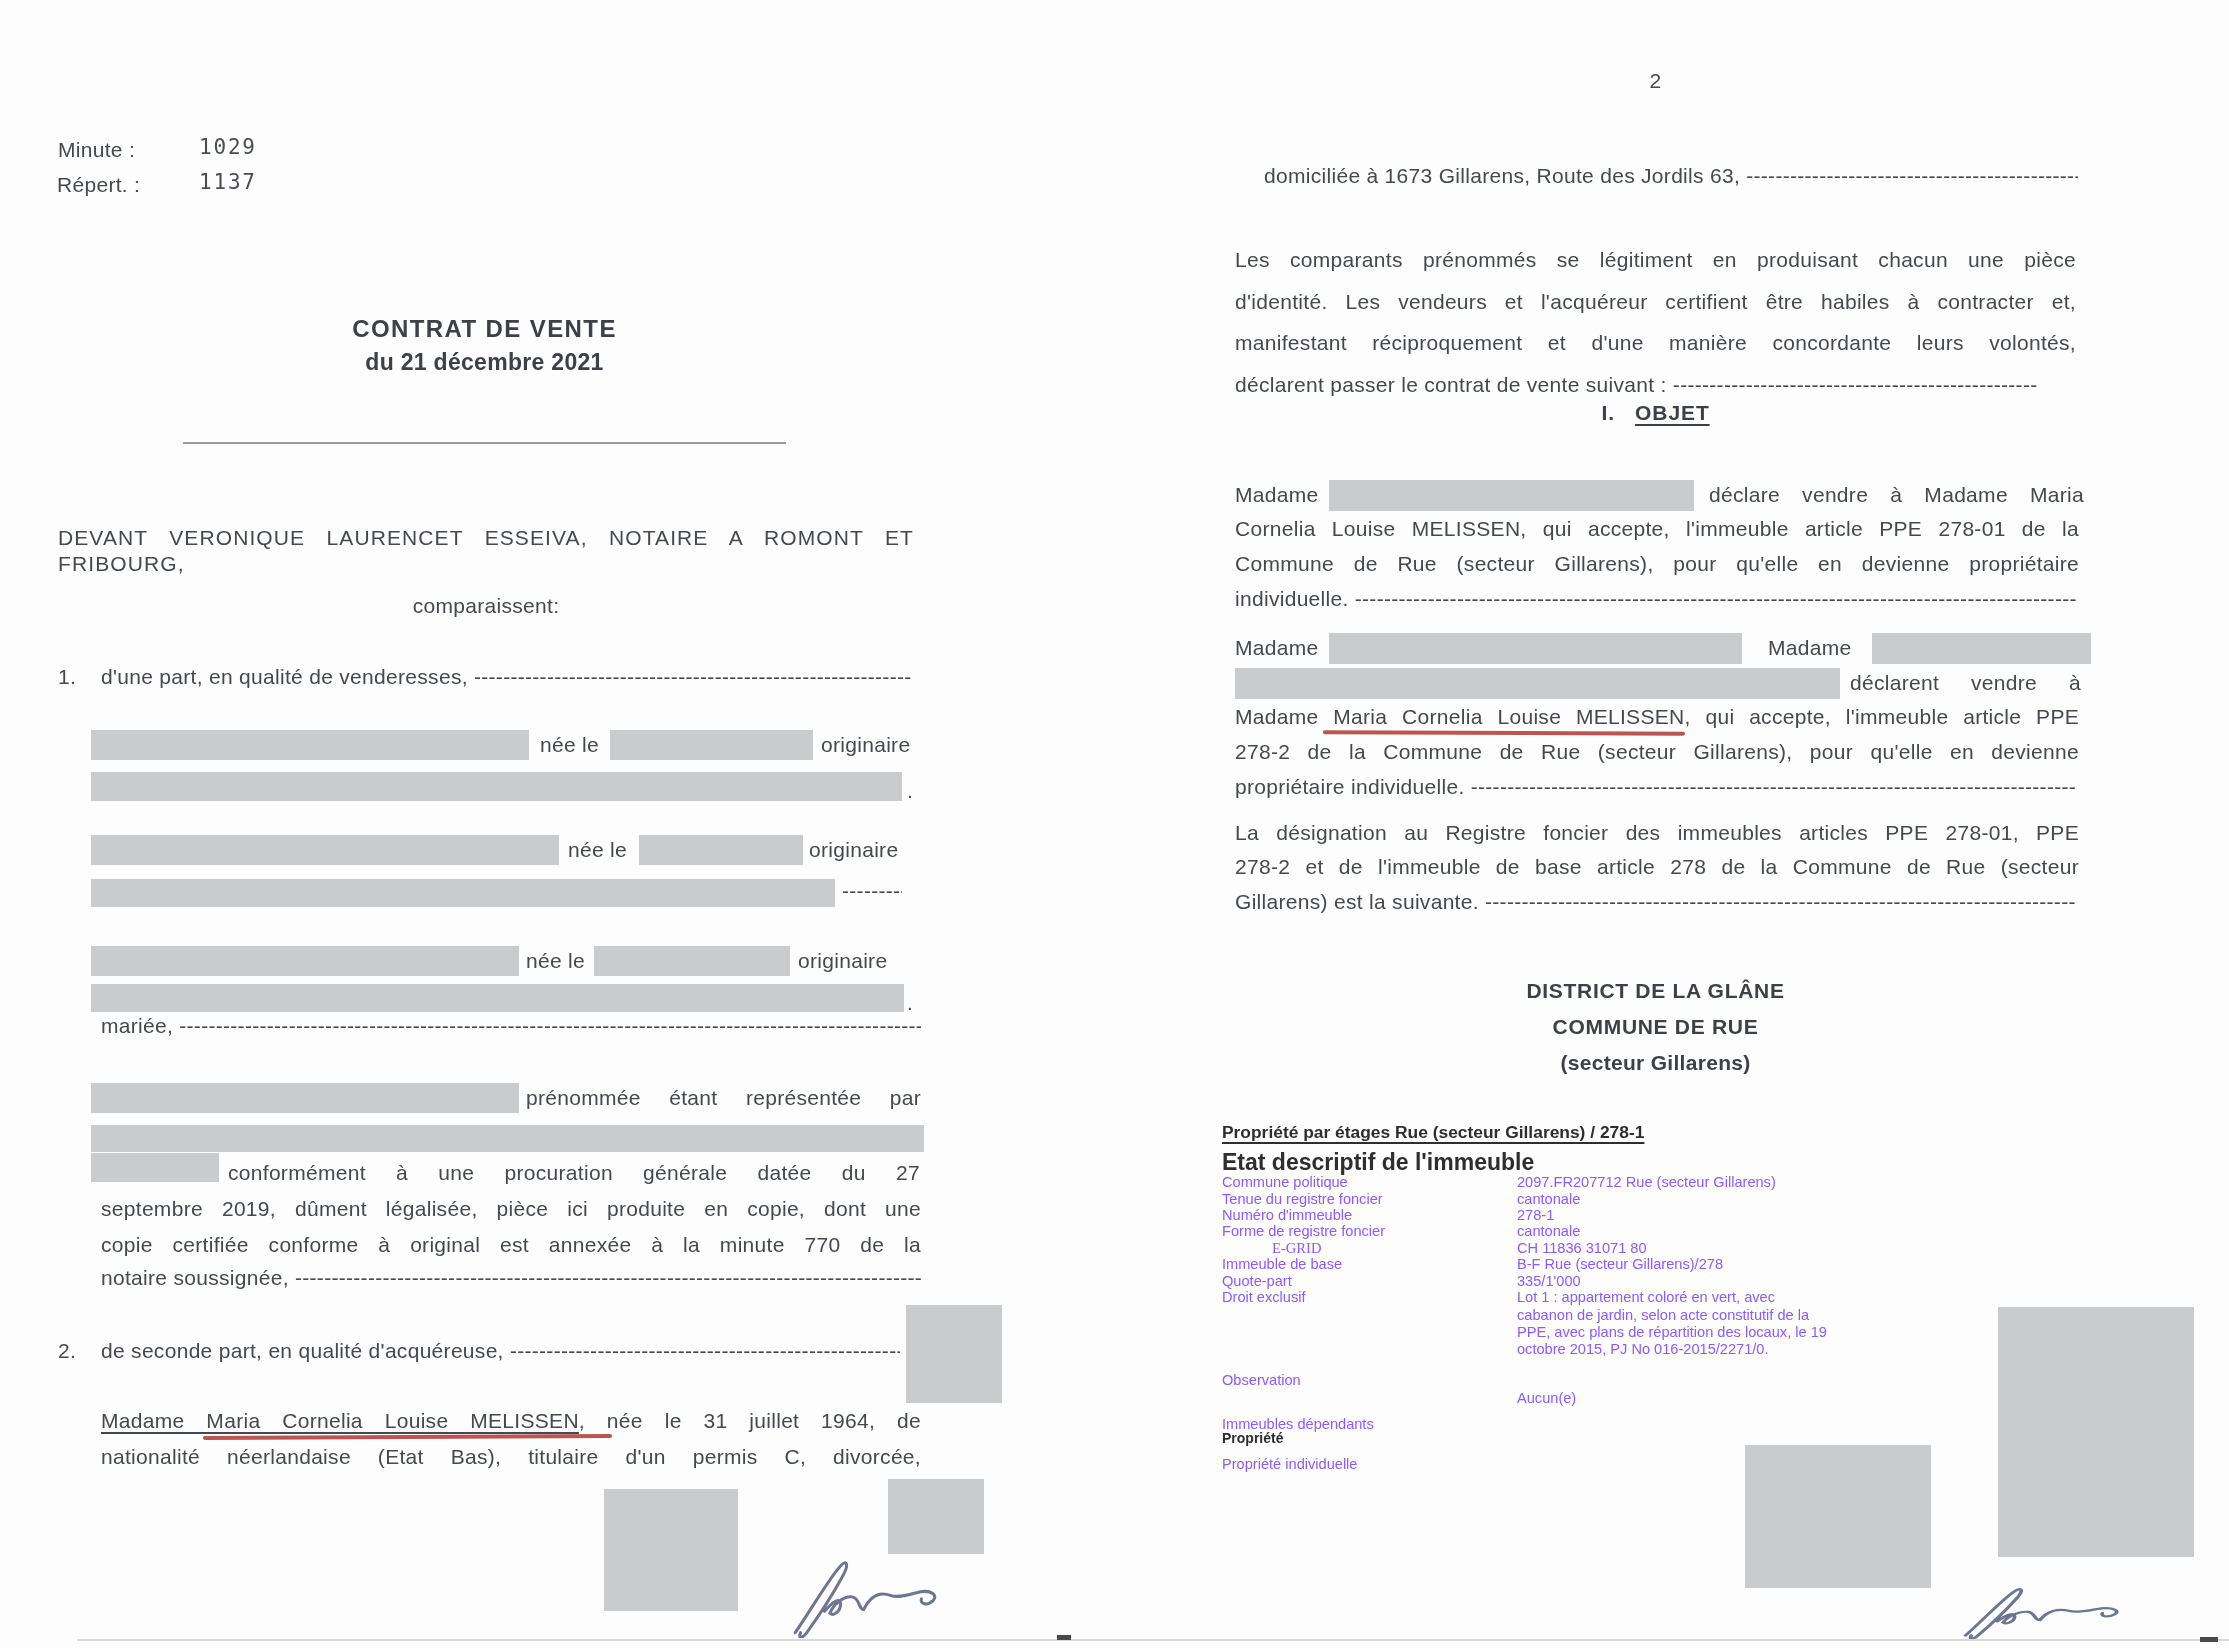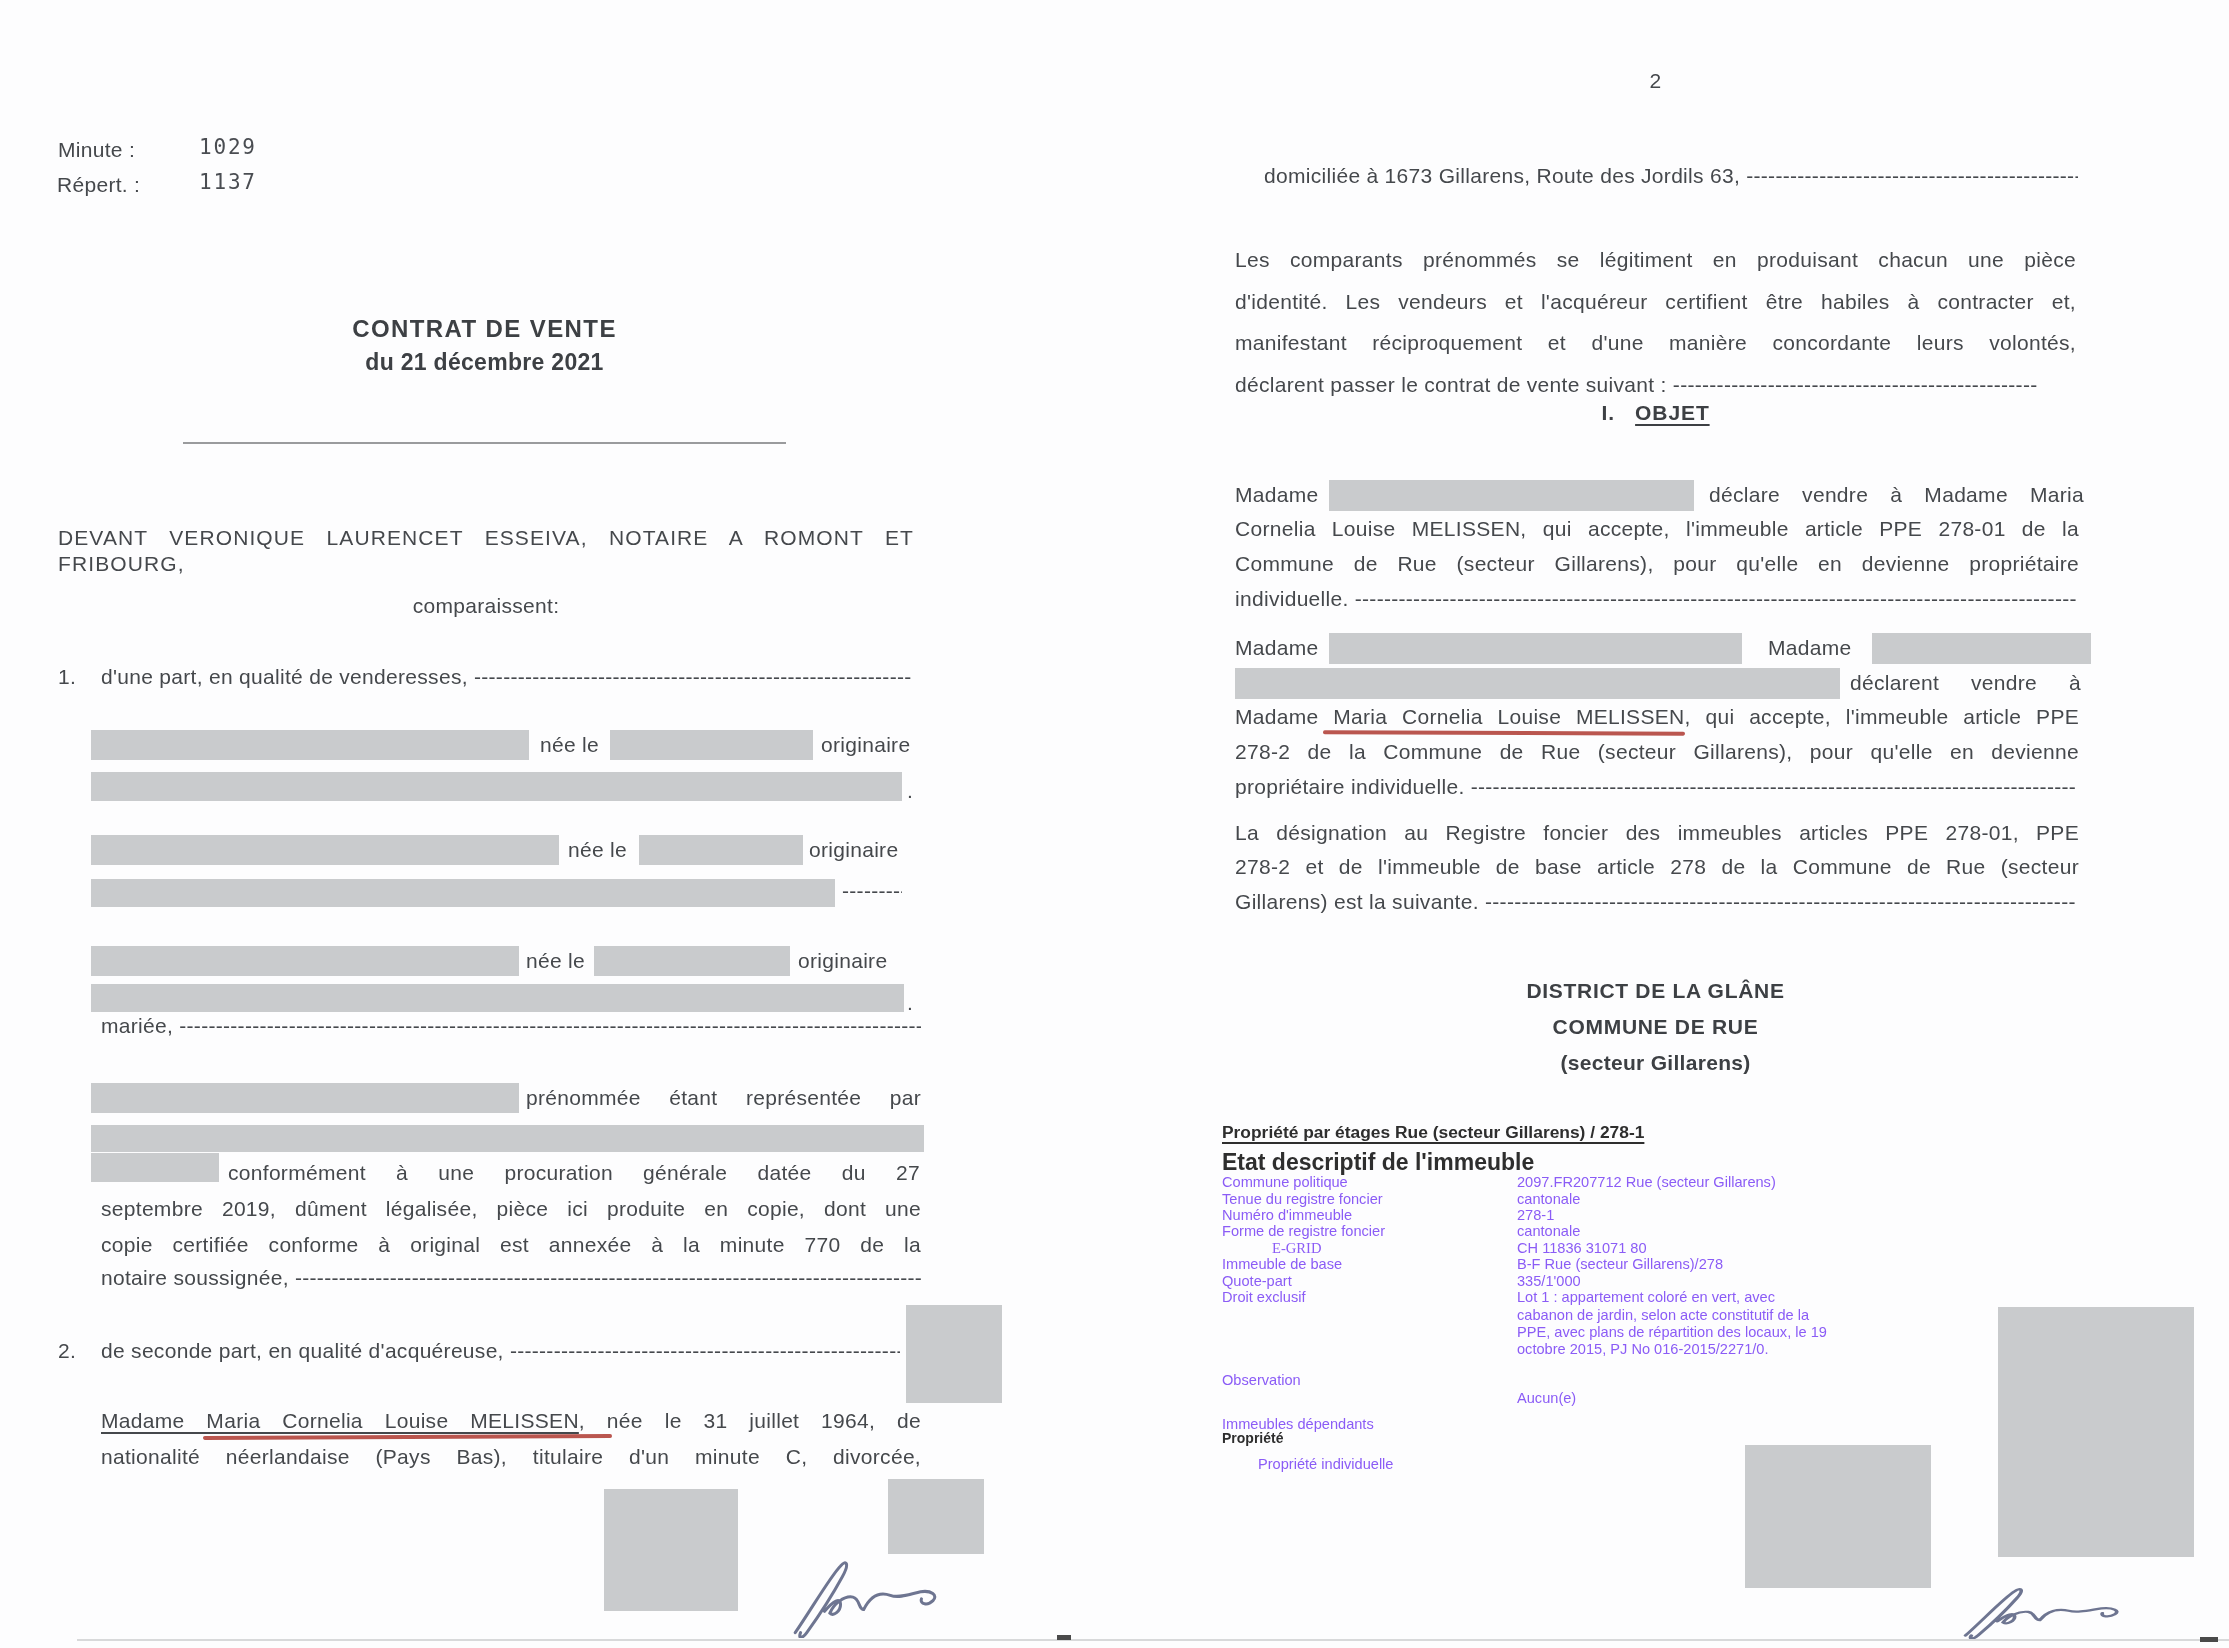--- a/index.html
+++ b/index.html
@@ -74,21 +74,21 @@
     <div class="t jl" style="left:101px;top:1196px;width:820px;">septembre 2019, dûment légalisée, pièce ici produite en copie, dont une</div>
     <div class="t jl" style="left:101px;top:1232px;width:820px;">copie certifiée conforme à original est annexée à la minute 770 de la</div>
     <div class="t nw" style="left:101px;top:1265px;width:820px;">notaire soussignée, ----------------------------------------------------------------------------------------</div>
 
     <div class="box" style="left:906px;top:1305px;width:96px;height:98px;"></div>
     <div class="t" style="left:58px;top:1338px;">2.</div>
     <div class="t nw" style="left:101px;top:1338px;width:799px;">de seconde part, en qualité d'acquéreuse, ------------------------------------------------------------</div>
 
     <div class="t jl" style="left:101px;top:1408px;width:820px;"><span class="uline">Madame Maria Cornelia Louise MELISSEN</span><span>, née le 31 juillet 1964, de</span></div>
     <div class="redline" style="left:203px;top:1435px;width:409px;transform:rotate(-0.25deg);"></div>
-    <div class="t jl" style="left:101px;top:1444px;width:820px;">nationalité néerlandaise (Pays Bas), titulaire d'un minute C, divorcée,</div>
+    <div class="t jl" style="left:101px;top:1444px;width:820px;">nationalité néerlandaise (Etat Bas), titulaire d'un permis C, divorcée,</div>
 
     <div class="box" style="left:604px;top:1489px;width:134px;height:122px;"></div>
     <div class="box" style="left:888px;top:1479px;width:96px;height:75px;"></div>
 
     <svg class="sig" style="left:782px;top:1558px;" width="174" height="80" viewBox="0 0 190 90">
       <path d="M12 84 C30 58 52 20 63 9 C70 1 73 7 65 21 C53 43 35 70 25 84 C20 91 15 91 18 84 M45 60 C55 48 63 44 63 52 C63 60 55 66 51 62 C55 52 67 42 77 44 C85 46 83 58 89 58 C97 42 108 38 119 42 C129 46 143 40 153 38 C165 36 173 42 167 48 C161 54 152 52 154 46" stroke="#6e7591" stroke-width="3.4" fill="none" stroke-linecap="round"></path>
     </svg>
   </div>
 
   <div>
@@ -153,21 +153,21 @@
     <div class="tbl" style="left:1517px;top:1289px;">Lot 1 : appartement coloré en vert, avec</div>
     <div class="tbl" style="left:1517px;top:1307px;">cabanon de jardin, selon acte constitutif de la</div>
     <div class="tbl" style="left:1517px;top:1324px;">PPE, avec plans de répartition des locaux, le 19</div>
     <div class="tbl" style="left:1517px;top:1341px;">octobre 2015, PJ No 016-2015/2271/0.</div>
 
     <div class="tbl" style="left:1222px;top:1372px;">Observation</div>
     <div class="tbl" style="left:1222px;top:1416px;">Immeubles dépendants</div>
     <div class="tbl" style="left:1517px;top:1390px;">Aucun(e)</div>
 
     <div class="tbl tblb" style="left:1222px;top:1430px;font-size:14px;">Propriété</div>
-    <div class="tbl" style="left:1258px;top:1456px;">Propriété individuelle</div>
+    <div class="tbl" style="left:1222px;top:1456px;">Propriété individuelle</div>
 
     <div class="box" style="left:1745px;top:1445px;width:186px;height:143px;"></div>
     <div class="box" style="left:1998px;top:1307px;width:196px;height:250px;"></div>
 
     <svg class="sig" style="left:1954px;top:1586px;" width="183" height="53" viewBox="0 0 190 90" preserveAspectRatio="none">
       <path d="M12 84 C30 58 52 20 63 9 C70 1 73 7 65 21 C53 43 35 70 25 84 C20 91 15 91 18 84 M45 60 C55 48 63 44 63 52 C63 60 55 66 51 62 C55 52 67 42 77 44 C85 46 83 58 89 58 C97 42 108 38 119 42 C129 46 143 40 153 38 C165 36 173 42 167 48 C161 54 152 52 154 46" stroke="#6e7591" stroke-width="3.8" fill="none" stroke-linecap="round"></path>
     </svg>
   </div>
 
   <div class="edge" style="left:77px;top:1639px;width:2153px;height:1.8px;"></div>

